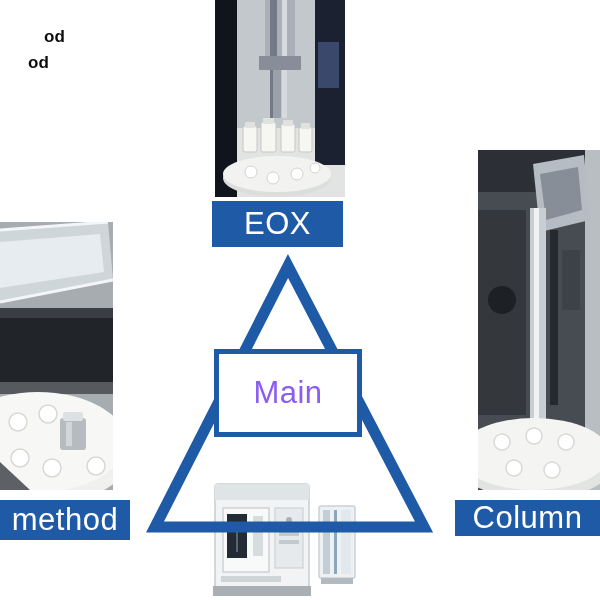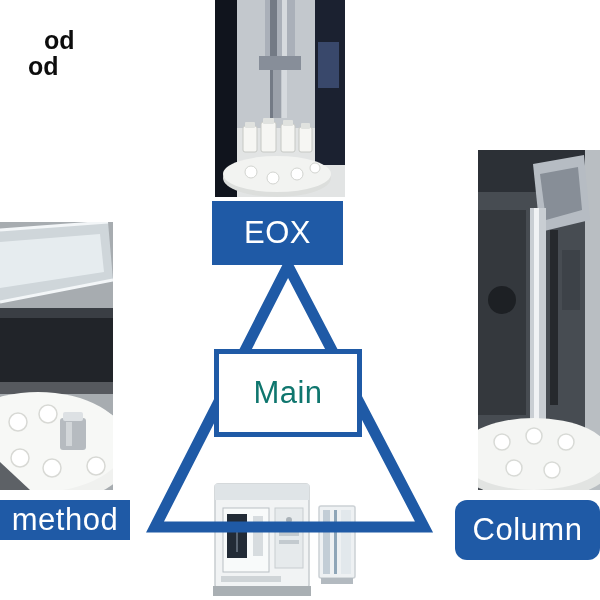--- a/index.html
+++ b/index.html
@@ -30,30 +30,30 @@
     background: #1f5aa6;
     color: #ffffff;
     font-size: 31px;
     letter-spacing: 0.5px;
     box-sizing: border-box;
   }
 
   .label-box.outline {
     background: #ffffff;
     border: 5px solid #1f5aa6;
-    color: #0f766e;
+    color: #8b5cf6;
     flex-direction: column;
     line-height: 1.22;
   }
 
   .cutoff-text {
     position: absolute;
     font-weight: bold;
     color: #0d0d0d;
-    font-size: 25px;
+    font-size: 17px;
     line-height: 1;
     white-space: nowrap;
   }
 </style>
 </head>
 <body>
 
 <div id="stage">
 
   <div class="photo" style="left:215px; top:0; width:130px; height:197px;">
@@ -162,32 +162,32 @@
       <rect x="121" y="30" width="3" height="64" fill="#8fa6b8"></rect>
       <rect x="128" y="30" width="10" height="64" fill="#e2e8ec"></rect>
       <rect x="108" y="98" width="32" height="6" fill="#b3bac0"></rect>
     </svg>
   </div>
 
   <svg id="triangle" width="600" height="600" viewBox="0 0 600 600">
     <polygon points="288,266 155,527 424,527" fill="none" stroke="#1f5aa6" stroke-width="11"></polygon>
   </svg>
 
-  <div class="label-box" style="left:212px; top:201px; width:131px; height:64px;">
+  <div class="label-box" style="left:212px; top:201px; width:131px; height:46px;">
     <span>EOX</span>
   </div>
 
   <div class="label-box outline" style="left:214px; top:349px; width:148px; height:88px;">
     <span>Main</span>
   </div>
 
   <div class="label-box" style="left:0; top:500px; width:130px; height:40px;">
     <span>method</span>
   </div>
 
-  <div class="label-box" style="left:455px; top:500px; width:145px; height:60px;border-radius:12px;">
+  <div class="label-box" style="left:455px; top:500px; width:145px; height:36px;">
     <span>Column</span>
   </div>
 
   <div class="cutoff-text" style="left:44px; top:28px;">od</div>
   <div class="cutoff-text" style="left:28px; top:54px;">od</div>
 
 </div>
 
 </body></html>

